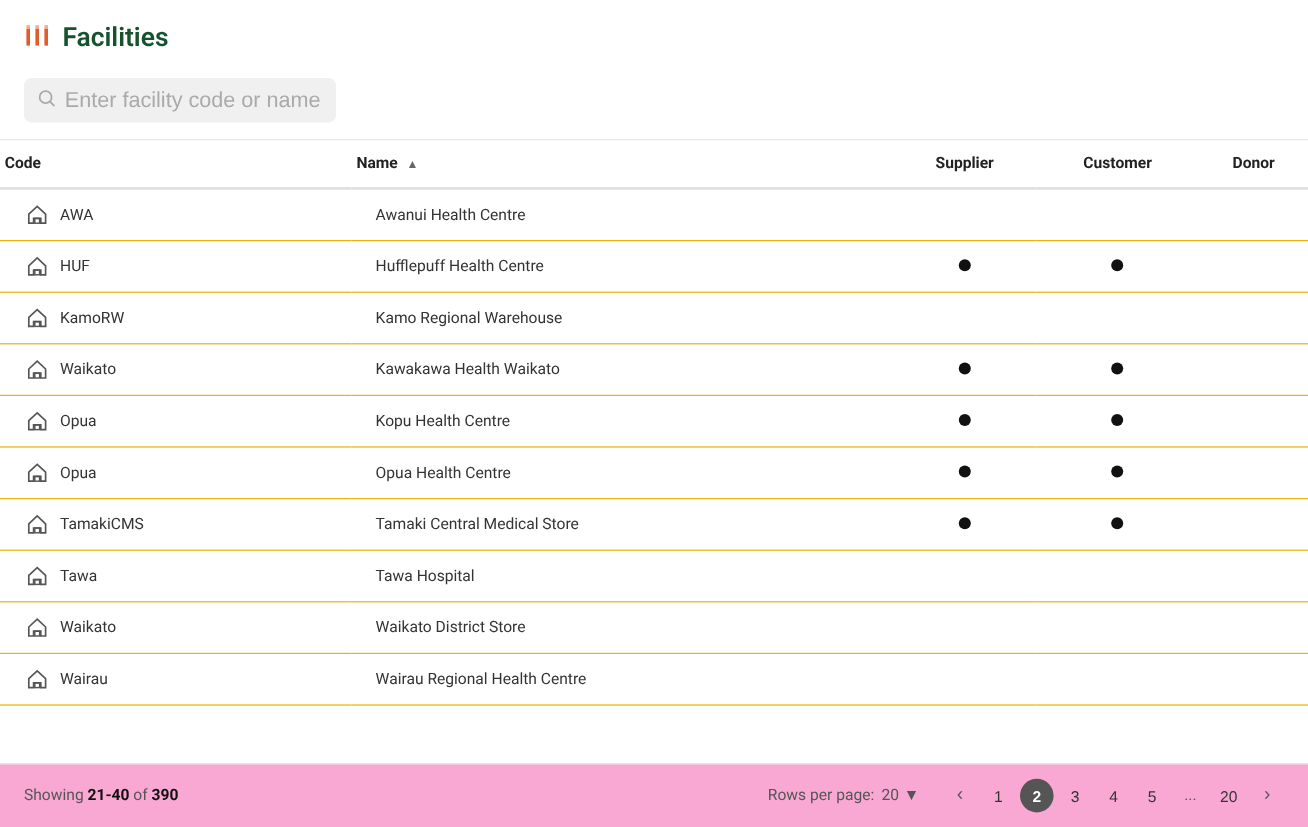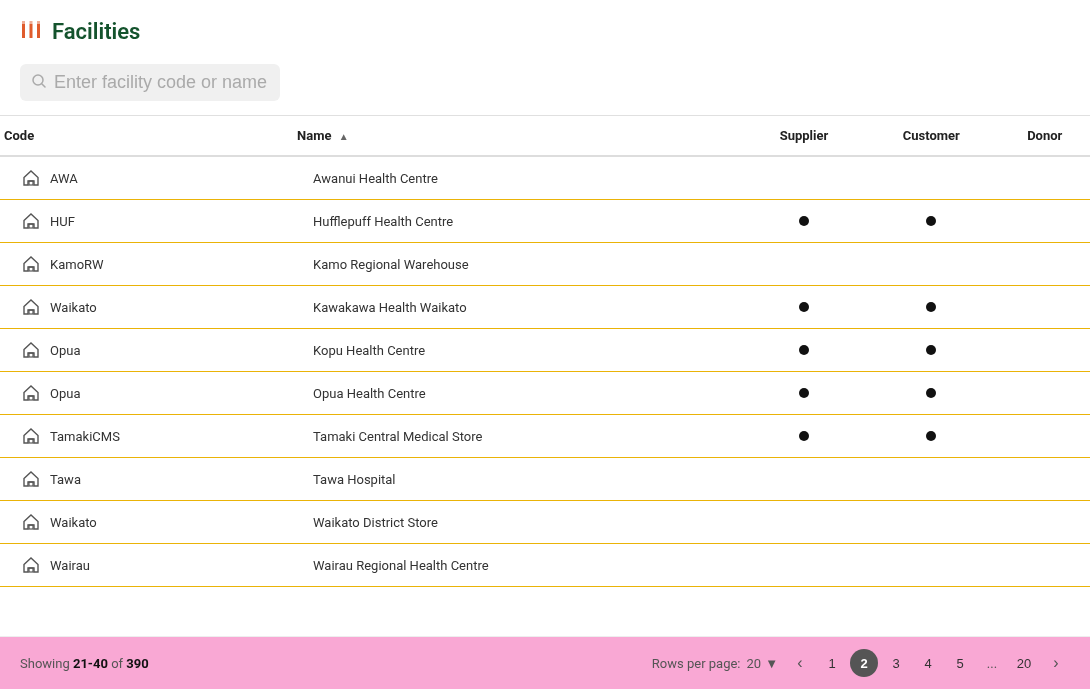--- a/index.html
+++ b/index.html
@@ -463,21 +463,21 @@
 </div>
 
 <div class="footer">
   <div class="showing-text">
     <span>Showing</span>
     <strong> <span>21-40</span> </strong>
     <span>of</span>
     <strong> <span>390</span></strong>
   </div>
 
-  <div style="display:flex; align-items:center; gap:8px;">
+  <div style="display:flex; align-items:center; gap:20px;">
     <div class="rows-per-page">
       <span>Rows per page:</span>
       <div class="rows-select">
         <span>20</span>
         <span>▼</span>
       </div>
     </div>
 
     <div class="pagination">
       <button class="page-btn nav-btn">‹</button>

